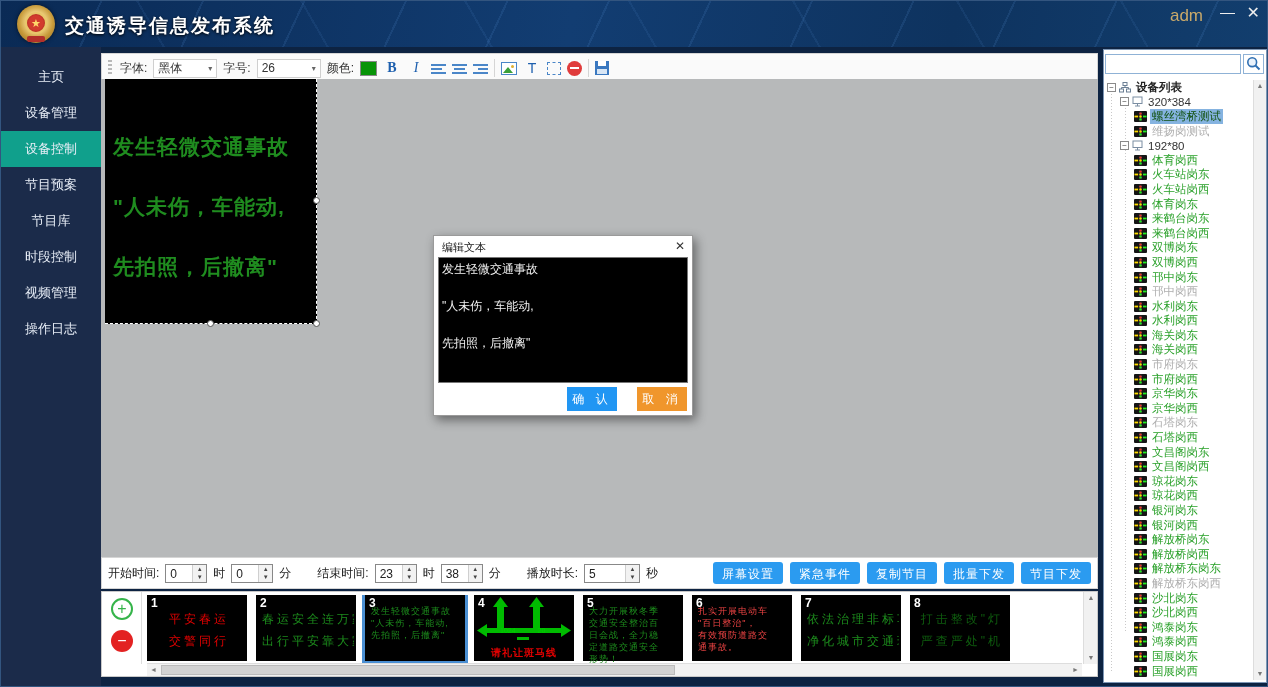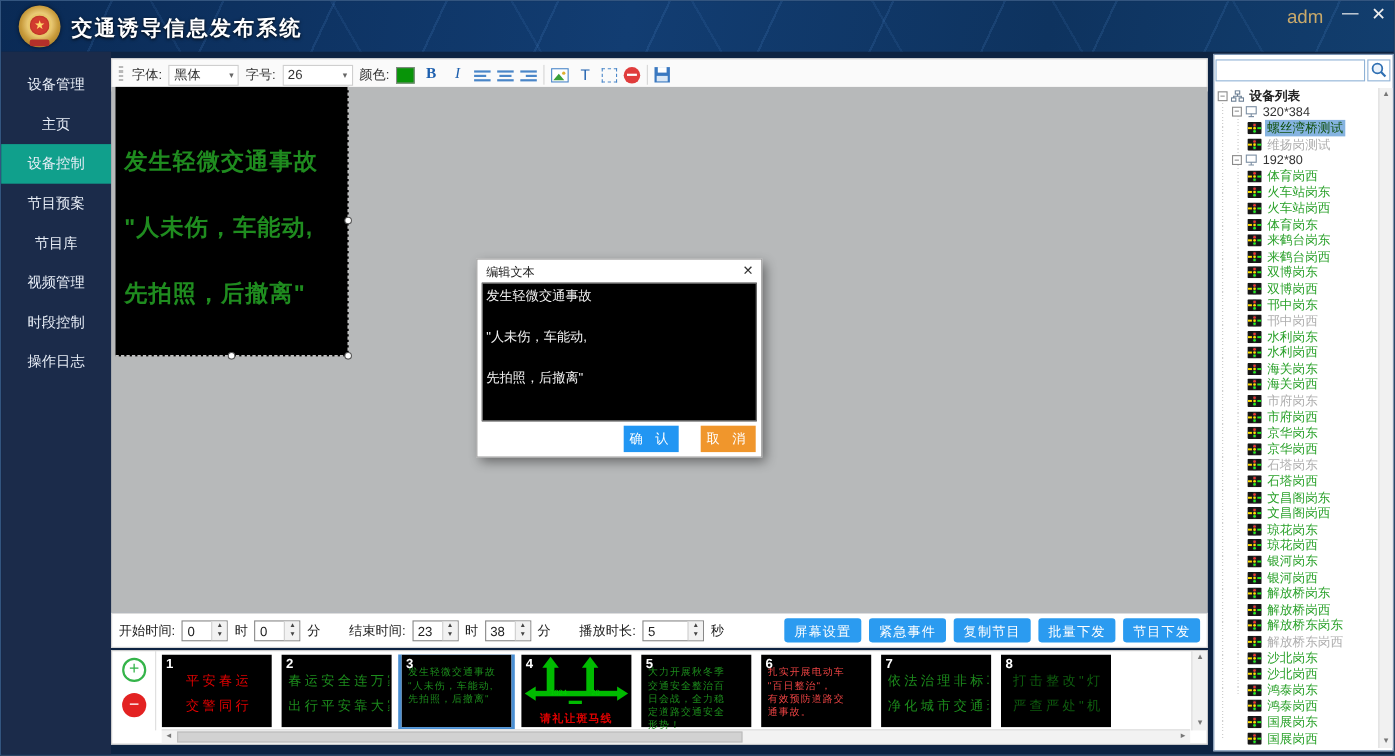--- a/index.html
+++ b/index.html
@@ -156,27 +156,27 @@
       <div class="inner">★</div>
       <div class="ribbon"></div>
     </div>
     <div class="app-title">交通诱导信息发布系统</div>
     <div class="hdr-user">adm</div>
     <div class="hdr-min">—</div>
     <div class="hdr-close">✕</div>
   </div>
 
   <div class="sidebar">
+      <div class="side-item">主页</div>
       <div class="side-item">设备管理</div>
-      <div class="side-item">主页</div>
       <div class="side-item active">设备控制</div>
       <div class="side-item">节目预案</div>
       <div class="side-item">节目库</div>
+      <div class="side-item">时段控制</div>
       <div class="side-item">视频管理</div>
-      <div class="side-item">时段控制</div>
       <div class="side-item">操作日志</div>
     </div>
 
   <div class="main">
 
     <div class="toolbar">
       <span class="grip"></span>
       <span>字体:</span>
       <span class="combo">
         <span>黑体</span>

